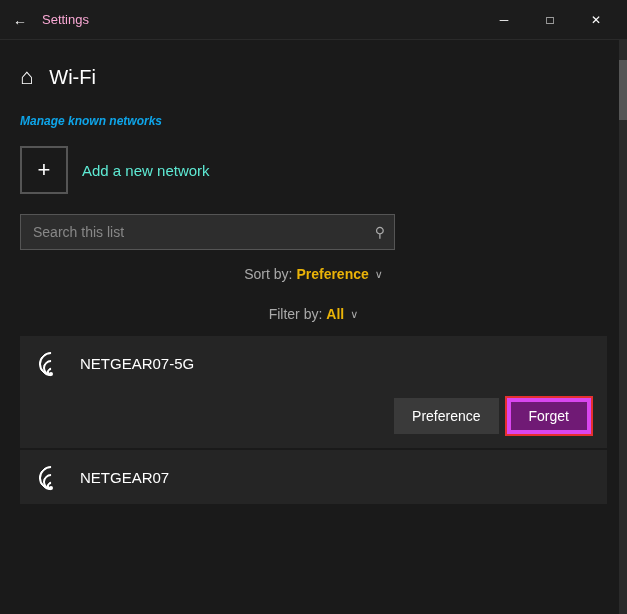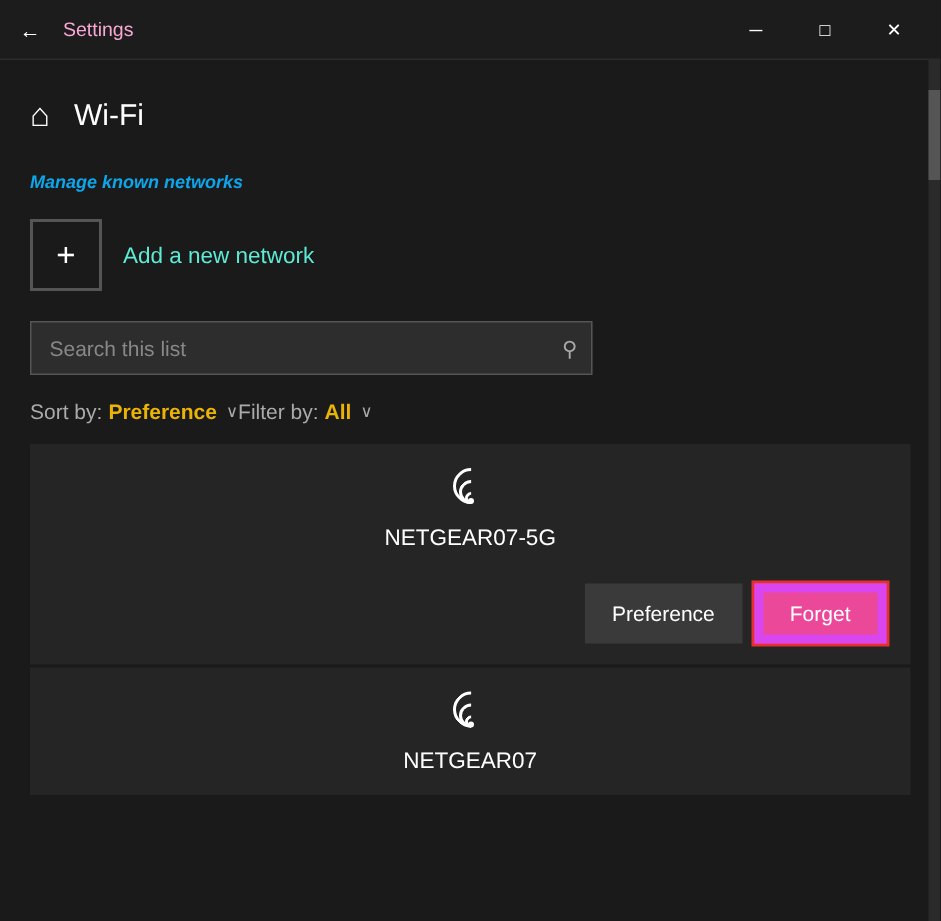--- a/index.html
+++ b/index.html
@@ -136,23 +136,25 @@
       top: 50%;
       transform: translateY(-50%);
       color: #aaa;
       font-size: 14px;
     }
 
     
     .filter-row {
       display: flex;
       align-items: center;
+      gap: 24px;
       margin-bottom: 14px;
       font-size: 14px;
       color: #cccccc;
+      flex-direction: column;
     }
     .filter-item {
       display: flex;
       align-items: center;
       gap: 4px;
       cursor: pointer;
     }
     .filter-label { color: #aaa; }
     .filter-value { font-weight: 600; color: #eab308; }
     .chevron { font-size: 11px; color: #aaa; margin-left: 2px; }
@@ -162,21 +164,20 @@
 
     .network-item {
       background: #252525;
       margin-bottom: 2px;
     }
     .network-item-header {
       display: flex;
       align-items: center;
       gap: 14px;
       padding: 14px 16px;
-      flex-direction: column;
     }
     .wifi-icon {
       display: flex;
       flex-direction: column;
       align-items: center;
       justify-content: flex-end;
       width: 30px;
       height: 26px;
       position: relative;
     }
@@ -217,22 +218,22 @@
     .action-btn {
       padding: 6px 18px;
       font-size: 14px;
       background: #3a3a3a;
       color: #ffffff;
       border: none;
       cursor: pointer;
       font-family: 'Segoe UI', Arial, sans-serif;
     }
     .action-btn.forget {
-      background: #ec4899;
-      border: 6px solid #d946ef;
+      background: #701a75;
+      border: 4px solid #d946ef;
       box-shadow: 0 0 0 2px #e53030;
     }
 
     
     .scrollbar {
       position: absolute;
       right: 0;
       top: 40px;
       bottom: 0;
       width: 8px;

